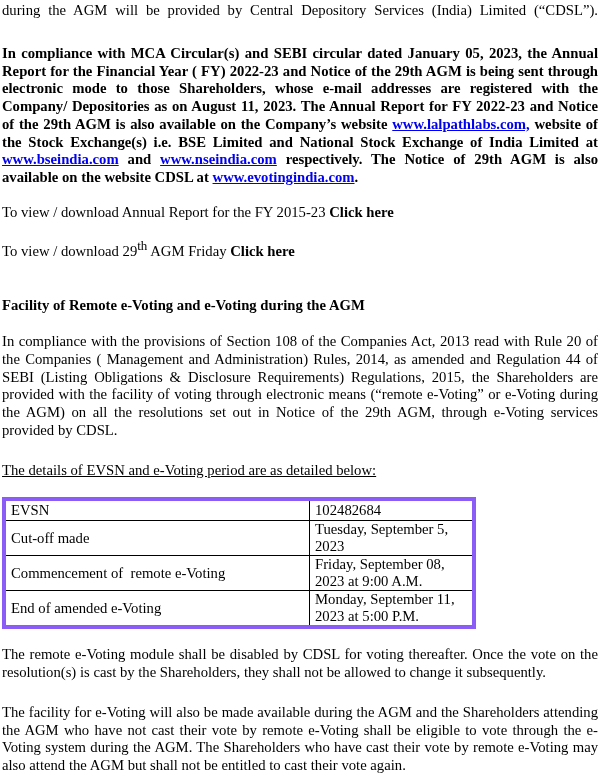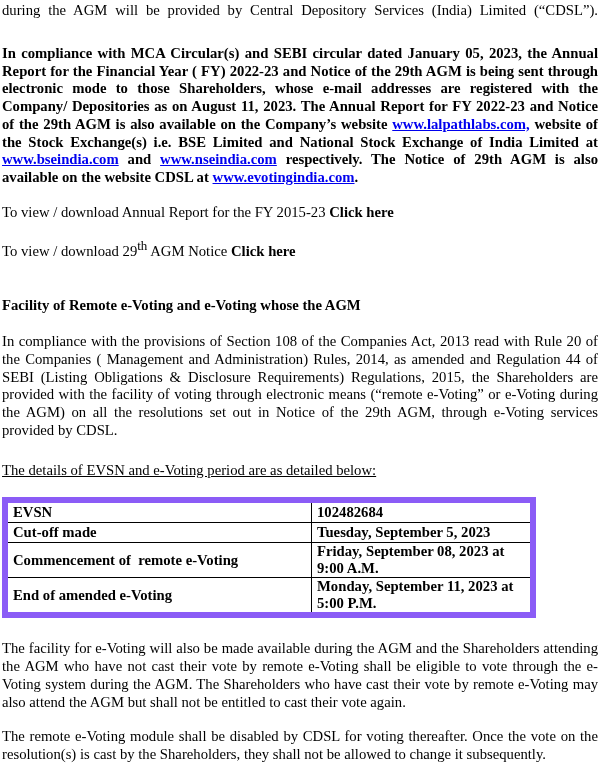--- a/index.html
+++ b/index.html
@@ -19,24 +19,23 @@
   .para { margin: 0; text-align: justify; }
   .para.left { text-align: left; }
   .full-justify { text-align: justify; text-align-last: justify; }
   .bold { font-weight: bold; }
   .doc-link { color: #0000EE; text-decoration: underline; cursor: pointer; }
   sup.ord { font-size: 13px; line-height: 0; vertical-align: super; }
   .top-sliver { height: 2px; overflow: hidden; }
 
   table.evsn-table {
     border-collapse: collapse;
-    width: 534px;
-    border: 6px solid #8b5cf6;
+    width: 474px;
+    border: 4px solid #8b5cf6;
     table-layout: fixed;
-    font-weight: bold;
   }
   table.evsn-table td {
     border: 1px solid #000000;
     height: 19px;
     padding: 0 5px;
     font-size: 14.7px;
     line-height: 17px;
     white-space: pre-wrap;
     overflow: hidden;
   }
@@ -63,24 +62,24 @@
   <div class="top-sliver"></div>
 
   <p class="para full-justify mt-p1">
     <span>during the AGM will be provided by Central Depository Services (India) Limited (“CDSL”).</span>
   </p>
 
   <p class="para mt-p2"><span>In compliance with MCA Circular(s) and SEBI circular dated January 05, 2023, the Annual Report for the Financial Year ( FY) 2022-23 and Notice of the 29th AGM is being sent through electronic mode to those Shareholders, whose e-mail addresses are registered with the Company/ Depositories as on August 11, 2023. The Annual Report for FY 2022-23 and Notice of the 29th AGM is also available on the Company’s website </span><span class="doc-link">www.lalpathlabs.com,</span><span> website of the Stock Exchange(s) i.e. BSE Limited and National Stock Exchange of India Limited at </span><span class="doc-link">www.bseindia.com</span><span> and </span><span class="doc-link">www.nseindia.com</span><span> respectively. The Notice of 29th AGM is also available on the website CDSL at </span><span class="doc-link">www.evotingindia.com</span><span>.</span></p>
 
   <p class="para left mt-view1"><span>To view / download Annual Report for the FY 2015-23 </span><span class="bold">Click here</span></p>
 
-  <p class="para left mt-view2"><span>To view / download 29</span><sup class="ord">th</sup><span> AGM Notice </span><span class="bold">Click here</span></p>
+  <p class="para left mt-view2"><span>To view / download 29</span><sup class="ord">th</sup><span> AGM Friday </span><span class="bold">Click here</span></p>
 
   <p class="para left bold mt-heading">
-    <span>Facility of Remote e-Voting and e-Voting whose the AGM</span>
+    <span>Facility of Remote e-Voting and e-Voting during the AGM</span>
   </p>
 
   <p class="para mt-p3">
     <span>In compliance with the provisions of Section 108 of the Companies Act, 2013 read with Rule 20 of the Companies ( Management and Administration) Rules, 2014, as amended and Regulation 44 of SEBI (Listing Obligations &amp; Disclosure Requirements) Regulations, 2015, the Shareholders are provided with the facility of voting through electronic means (“remote e-Voting” or e-Voting during the AGM) on all the resolutions set out in Notice of the 29th AGM, through e-Voting services provided by CDSL.</span>
   </p>
 
   <p class="para left mt-details">
     <span>The details of EVSN and e-Voting period are as detailed below:</span>
   </p>
 
@@ -98,25 +97,25 @@
         <td class="col-label">Commencement of  remote e-Voting</td>
         <td>Friday, September 08, 2023 at 9:00 A.M.</td>
       </tr>
       <tr>
         <td class="col-label">End of amended e-Voting</td>
         <td>Monday, September 11, 2023 at 5:00 P.M.</td>
       </tr>
     </tbody>
   </table>
 
+  <p class="para mt-p4">
+    <span>The remote e-Voting module shall be disabled by CDSL for voting thereafter. Once the vote on the resolution(s) is cast by the Shareholders, they shall not be allowed to change it subsequently.</span>
+  </p>
+
   <p class="para mt-p5">
     <span>The facility for e-Voting will also be made available during the AGM and the Shareholders attending the AGM who have not cast their vote by remote e-Voting shall be eligible to vote through the e-Voting system during the AGM. The Shareholders who have cast their vote by remote e-Voting may also attend the AGM but shall not be entitled to cast their vote again.</span>
-  </p>
-
-  <p class="para mt-p4">
-    <span>The remote e-Voting module shall be disabled by CDSL for voting thereafter. Once the vote on the resolution(s) is cast by the Shareholders, they shall not be allowed to change it subsequently.</span>
   </p>
 
   <p class="para mt-p6">
     <span>The voting rights of the Shareholders shall be in proportion to the paid-up value of their</span>
   </p>
 
 </div>
 
 </body></html>

